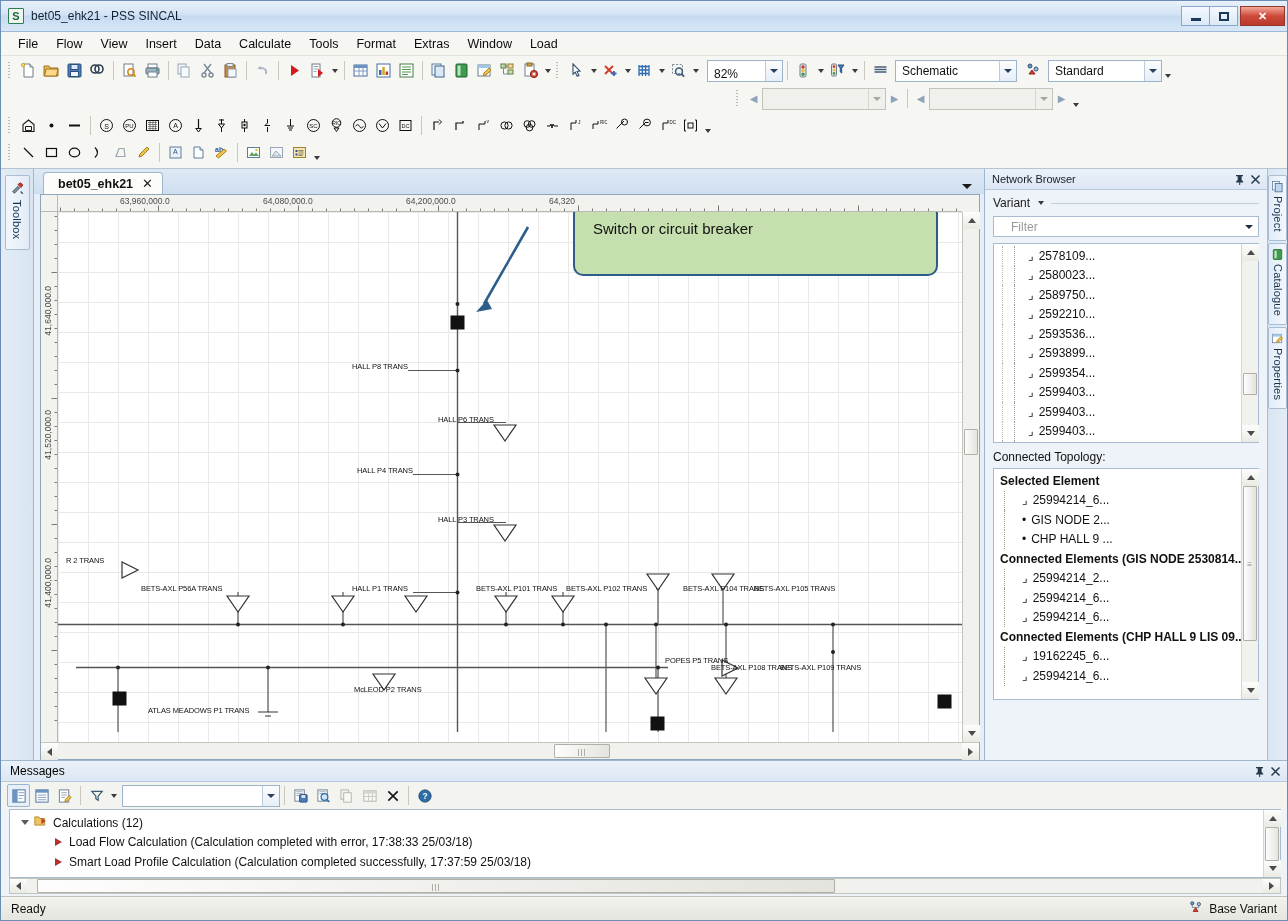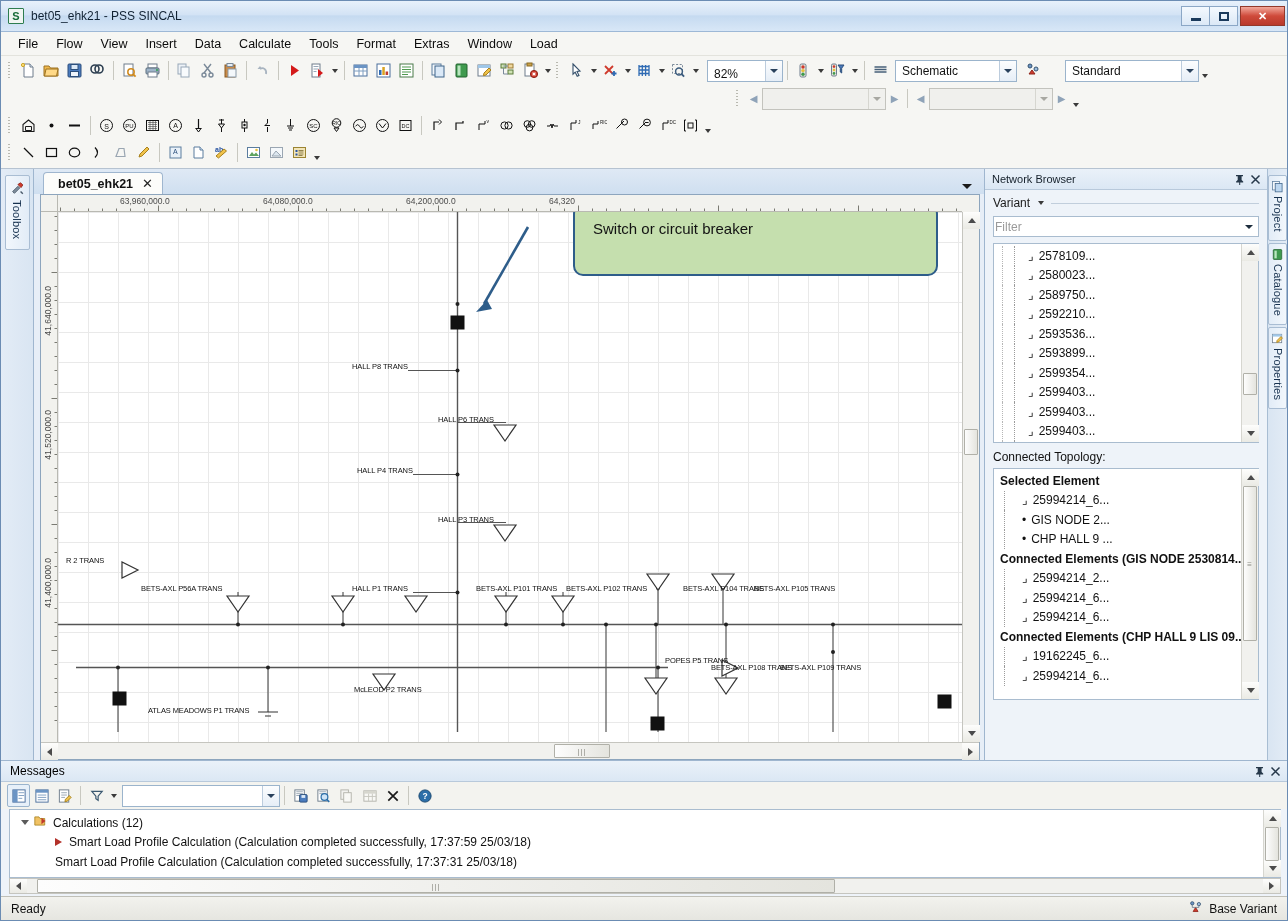--- a/index.html
+++ b/index.html
@@ -176,21 +176,21 @@
     height: 21px; display: flex; align-items: center; padding: 0 4px 0 7px;
     background: linear-gradient(to bottom,#eaf1f9,#dbe7f4);
     border-bottom: 1px solid #b8c9db; font-size: 11px; color: #15202b;
   }
   .panel-head .ph-title { flex: 1; }
   .ph-btn { width: 16px; height: 16px; display:flex; align-items:center; justify-content:center; color:#26384a; font-size: 12px; }
   .panel-sub { display:flex; align-items:center; gap:6px; padding: 6px 8px 4px; font-size: 12px; color: #1a1a1a; }
   .panel-sub .line { flex: 1; height: 1px; background: #c1cedc; }
   .filter-box {
     margin: 2px 8px 6px; height: 21px; background: #fff; border: 1px solid #a9bccf;
-    display: flex; align-items: center; padding-left: 1px; font-size: 12px; color: #9a9a9a;
+    display: flex; align-items: center; padding-left: 17px; font-size: 12px; color: #9a9a9a;
   }
   .filter-box .fcaret { margin-left:auto; margin-right:5px; }
   .filter-box .fcaret::after { content:""; display:block; border-left:4px solid transparent; border-right:4px solid transparent; border-top:4px solid #1d2d3d; }
   .tree-box {
     margin: 0 8px; background: #fff; border: 1px solid #a9bccf;
     display: flex; min-height: 0; position: relative;
   }
   .tree-list { flex: 1; overflow: hidden; padding: 2px 0 0 0; }
   .tree-row { display: flex; align-items: center; height: 19.5px; padding-left: 34px; font-size: 12px; color: #111; position: relative; white-space: nowrap; }
   .tree-row .tdash { position: absolute; left: 20px; top: 0; bottom: 0; width: 12px;
@@ -490,21 +490,21 @@
         <span class="cbtn"></span>
       </div>
 
       <div class="tbtn" style="margin-left:5px">
         <svg width="17" height="17" viewBox="0 0 17 17">
             <circle cx="5" cy="4" r="2" fill="#6b94c4" stroke="#33516f"></circle>
             <circle cx="11" cy="7" r="2" fill="#9ebede" stroke="#33516f"></circle>
             <path d="M4 12l3-4 3 4z" fill="#cf3a2c" stroke="#8e241a"></path>
           </svg>
       </div>
-      <div class="combo" style="width:134px;margin-left:20px;">
+      <div class="combo" style="width:114px;margin-left:3px;">
         <span>Standard</span>
         <span class="cbtn"></span>
       </div>
       <div class="caret" style="align-items:flex-end;padding-bottom:4px"></div>
     </div>
 
     <div class="tbrow short" style="padding-left:732px">
       <div class="grip"></div>
       <div class="navarrow">◀</div>
       <div class="combo disabled" style="width:124px;">
@@ -1284,20 +1284,24 @@
           <span>
             <svg width="14" height="12" viewBox="0 0 17 14">
                 <path d="M1 2h5l1.3 2H13v8H1z" fill="#f0c264" stroke="#a8811d"></path>
                 <path d="M9 3l5 4-5 4z" fill="#c03a2c"></path>
               </svg>
           </span>
           <span>Calculations (12)</span>
         </div>
         <div class="msg-row child">
           <span class="redtri"></span>
+          <span>Load Flow Calculation (Calculation completed with error, 17:38:33 25/03/18)</span>
+        </div>
+        <div class="msg-row child">
+          <span class="redtri"></span>
           <span>Smart Load Profile Calculation (Calculation completed successfully, 17:37:59 25/03/18)</span>
         </div>
         <div class="msg-row child">
 
           <span>Smart Load Profile Calculation (Calculation completed successfully, 17:37:31 25/03/18)</span>
         </div>
       </div>
       <div class="vscroll" style="border-left:1px solid #d6d6d0">
         <div class="sb-arrow up"></div>
         <div class="sb-track">

